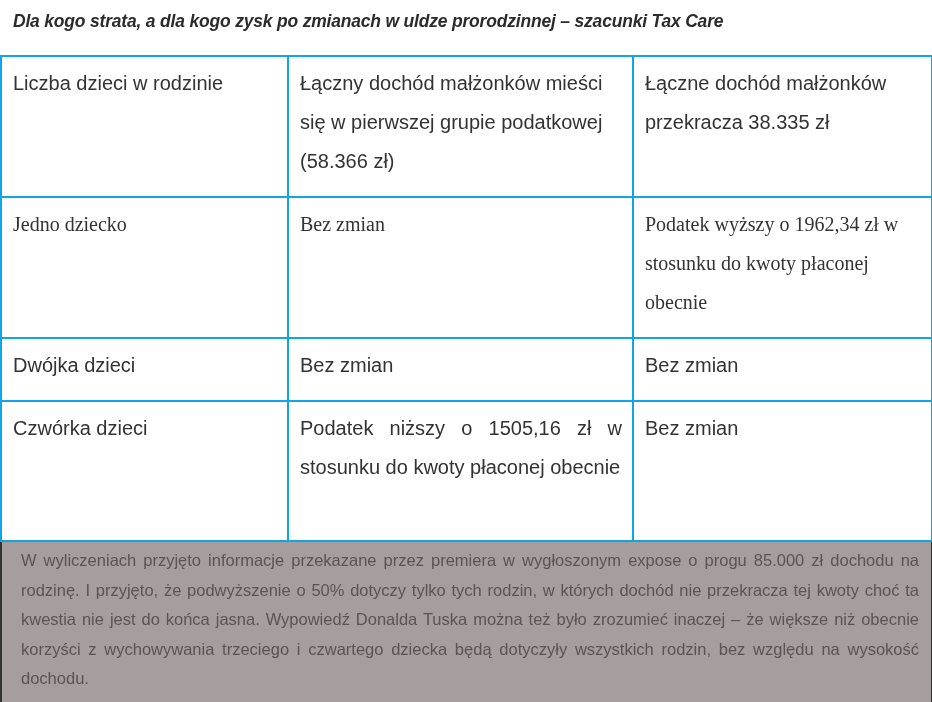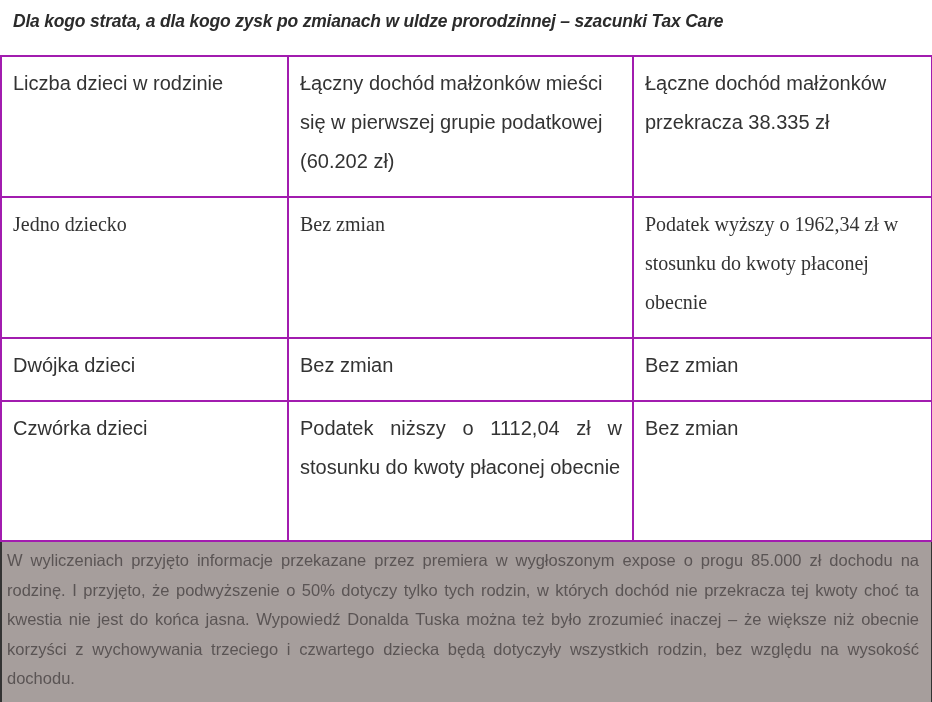--- a/index.html
+++ b/index.html
@@ -8,60 +8,60 @@
       font-family: "Liberation Sans", "DejaVu Sans", sans-serif; color: #333333;
     }
     .title {
       position: absolute; left: 13px; top: 10px; font-size: 19px; font-weight: bold; font-style: italic;
       color: #2b2b2b; letter-spacing: -0.2px; transform: scaleX(0.92); transform-origin: left top; white-space: nowrap;
     }
     table.tax {
       position: absolute; left: 0; top: 55px; width: 931px; border-collapse: collapse; table-layout: fixed;
     }
     table.tax td {
-      border: 2px solid #a21caf; vertical-align: top; font-size: 20px; line-height: 39px; color: #333333;
+      border: 2px solid #0ea5e9; vertical-align: top; font-size: 20px; line-height: 39px; color: #333333;
       padding: 7px 10px 8px 11px;
     }
     col.c1 { width: 287px; } col.c2 { width: 345px; } col.c3 { width: 299px; }
     tr.r0 td { height: 124px; } tr.r1 td { height: 124px; font-family: Liberation Serif, serif; } tr.r2 td { height: 46px; margin-left: 39px; } tr.r3 td { height: 123px; }
     .justify { text-align: justify; }
     tr.foot td {
       background: #a69e9c; color: #5a5454; font-size: 16.5px; line-height: 29.5px; text-align: justify;
-      padding: 4px 12px 6px 5px; height: 150px; border-color: #333333;
+      padding: 4px 12px 6px 19px; height: 150px; border-color: #333333;
     }
   </style>
 </head>
 <body>
 
 <div class="title">Dla kogo strata, a dla kogo zysk po zmianach w uldze prorodzinnej – szacunki Tax Care</div>
 
 <table class="tax">
   <colgroup>
       <col class="c1">
       <col class="c2">
       <col class="c3">
     </colgroup>
   <tbody>
       <tr class="r0">
     <td>Liczba dzieci w rodzinie</td>
-    <td>Łączny dochód małżonków mieści się w pierwszej grupie podatkowej (60.202 zł)</td>
+    <td>Łączny dochód małżonków mieści się w pierwszej grupie podatkowej (58.366 zł)</td>
     <td>Łączne dochód małżonków przekracza 38.335 zł</td>
   </tr>
   <tr class="r1">
     <td>Jedno dziecko</td>
     <td>Bez zmian</td>
     <td>Podatek wyższy o 1962,34 zł w stosunku do kwoty płaconej obecnie</td>
   </tr>
   <tr class="r2">
     <td>Dwójka dzieci</td>
     <td>Bez zmian</td>
     <td>Bez zmian</td>
   </tr>
   <tr class="r3">
     <td>Czwórka dzieci</td>
-    <td class="justify">Podatek niższy o 1112,04 zł  w stosunku do kwoty płaconej obecnie</td>
+    <td class="justify">Podatek niższy o 1505,16 zł  w stosunku do kwoty płaconej obecnie</td>
     <td>Bez zmian</td>
   </tr>
   <tr class="foot">
     <td colspan="3">W wyliczeniach przyjęto informacje przekazane przez premiera w wygłoszonym expose o progu 85.000 zł dochodu na rodzinę. I przyjęto, że podwyższenie o 50% dotyczy tylko tych rodzin, w których dochód nie przekracza tej kwoty choć ta kwestia nie jest do końca jasna. Wypowiedź Donalda Tuska można też było zrozumieć inaczej – że większe niż obecnie korzyści z wychowywania trzeciego i czwartego dziecka będą dotyczyły wszystkich rodzin, bez względu na wysokość dochodu.</td>
   </tr>
 </tbody>
   </table>
 
 </body></html>

